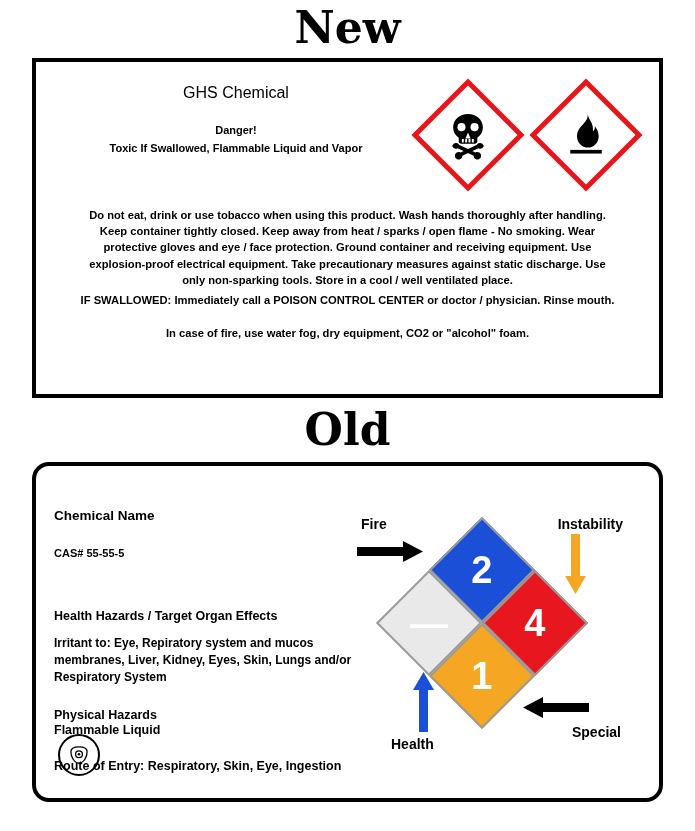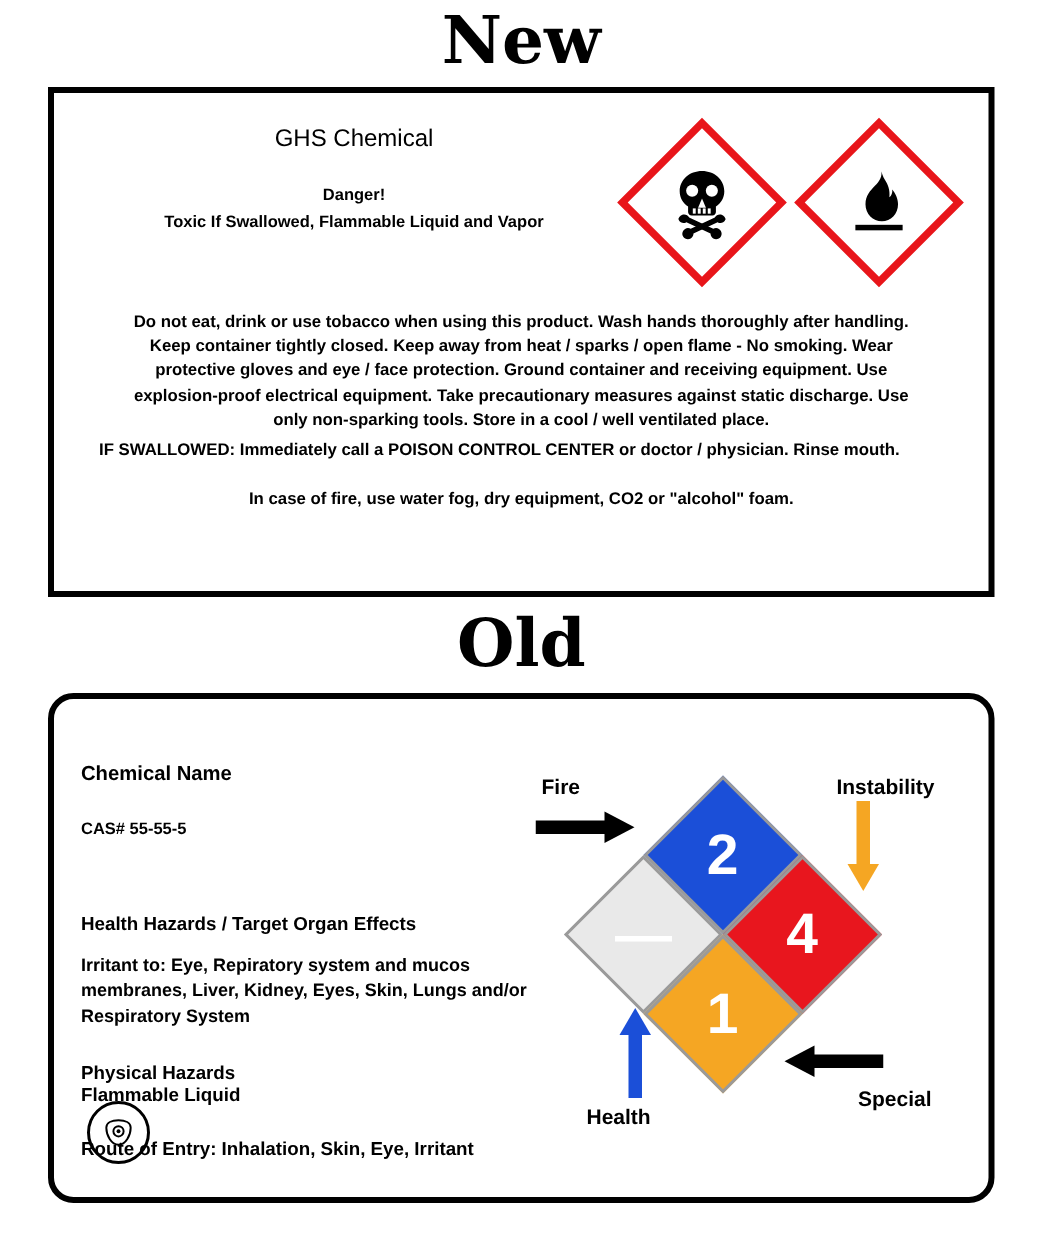--- a/index.html
+++ b/index.html
@@ -106,20 +106,21 @@
     text-align: center;
     font-weight: bold;
     font-size: 11.2px;
     line-height: 1.45;
   }
   #ghs-firstaid {
     position: absolute;
     left: 30px;
     right: 30px;
     top: 232px;
+    text-align: center;
     font-weight: bold;
     font-size: 11.2px;
   }
   #ghs-fire {
     position: absolute;
     left: 30px;
     right: 30px;
     top: 265px;
     text-align: center;
     font-weight: bold;
@@ -262,21 +263,21 @@
 
 <div class="label-box" id="nfpa-label">
 
   <div class="old-left">
     <div class="old-line" id="chem-name">Chemical Name</div>
     <div class="old-line" id="cas">CAS# 55-55-5</div>
     <div class="old-line" id="health-head">Health Hazards / Target Organ Effects</div>
     <div class="old-line" id="irritant">Irritant to:  Eye, Repiratory system and mucos membranes, Liver, Kidney, Eyes, Skin, Lungs and/or Respiratory System</div>
     <div class="old-line" id="phys-head">Physical Hazards</div>
     <div class="old-line" id="phys-val">Flammable Liquid</div>
-    <div class="old-line" id="route">Route of Entry:  Inhalation, Skin, Eye, Irritant</div>
+    <div class="old-line" id="route">Route of Entry:  Respiratory, Skin, Eye, Ingestion</div>
   </div>
 
   <div id="ppe-icon">
     <svg width="26" height="26" viewBox="0 0 32 32" aria-hidden="true">
       <g fill="none" stroke="#000" stroke-width="1.6">
         <path d="M6 12c0-4 4.5-6 10-6s10 2 10 6c0 6-4 14-10 14S6 18 6 12z"></path>
         <circle cx="16" cy="15" r="4.2"></circle>
       </g>
       <circle cx="16" cy="15" r="1.6" fill="#000"></circle>
     </svg>

